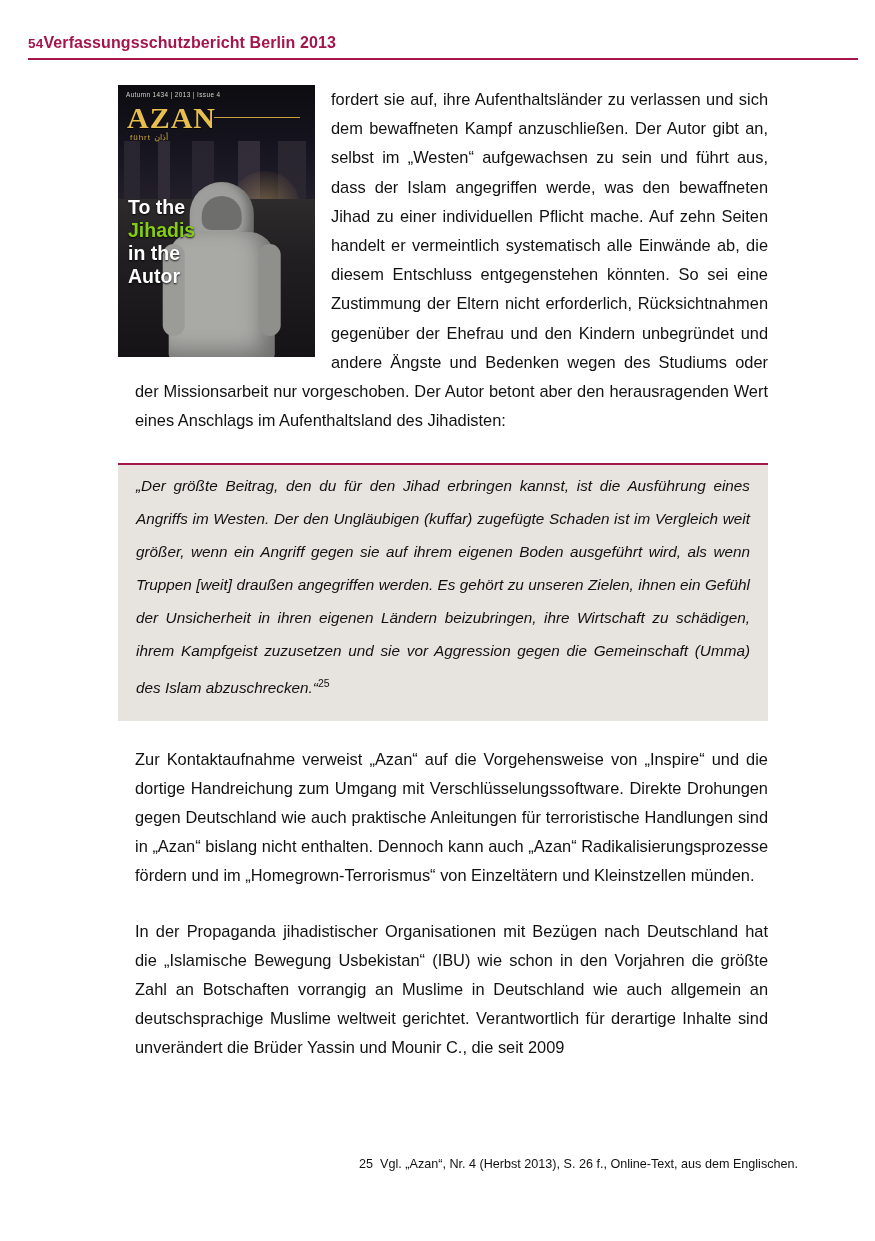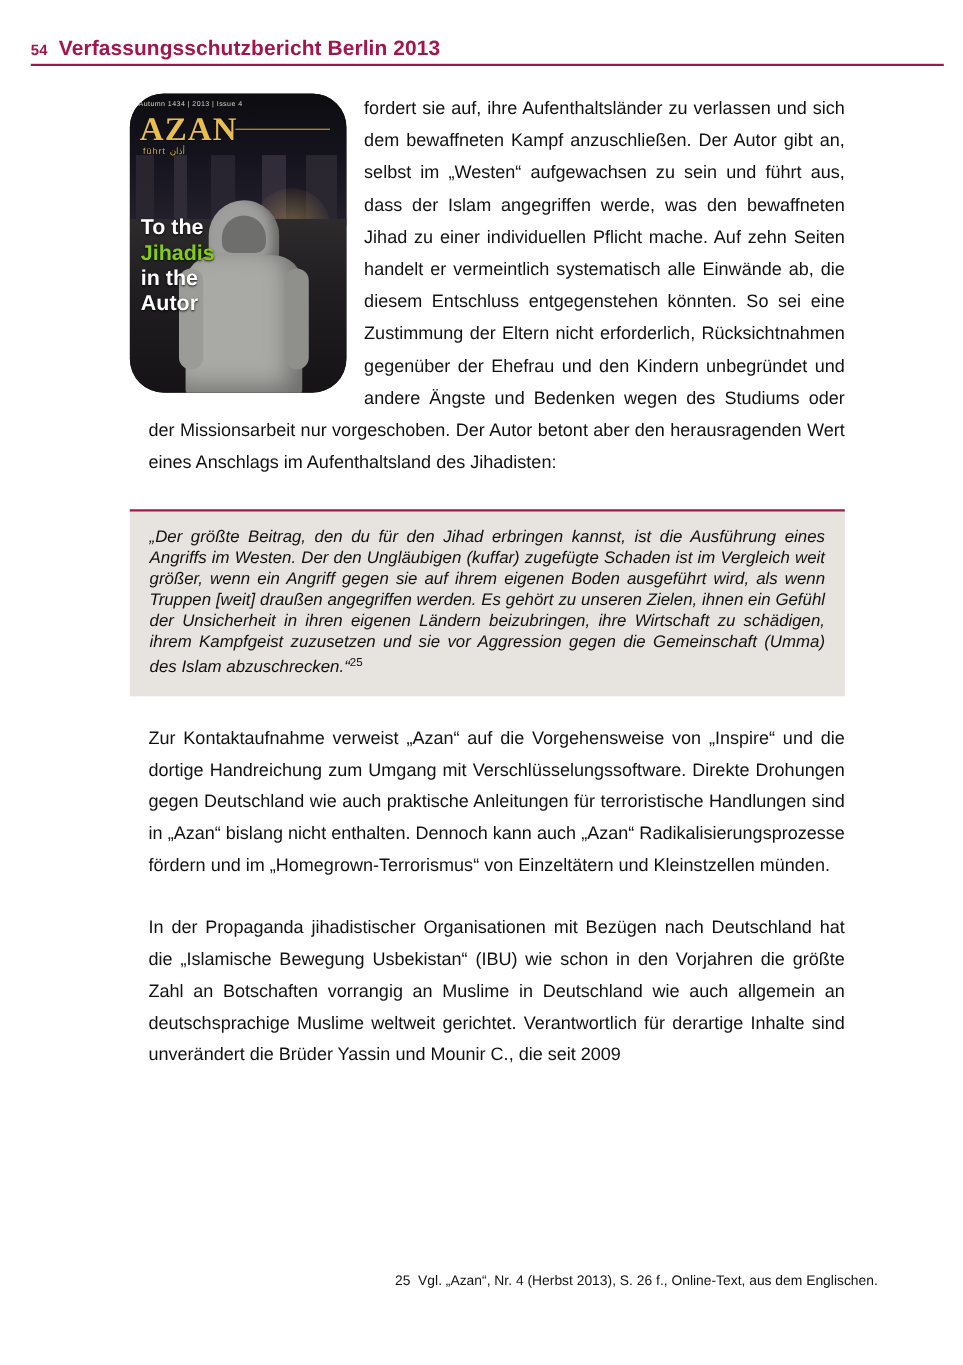--- a/index.html
+++ b/index.html
@@ -24,31 +24,30 @@
   }
 
   
   .header {
     position: absolute;
     left: 28px;
     top: 34px;
     width: 830px;
     display: flex;
     align-items: baseline;
-    gap: 10px;
     text-align: right;
   }
   .header .pagenum {
     font-size: 13.5px;
     font-weight: bold;
     color: #a4154c;
     letter-spacing: 0.2px;
   }
   .header .htitle {
-    font-size: 19px;
+    font-size: 16px;
     font-weight: bold;
     color: #a4154c;
     letter-spacing: 0.1px;
   }
   .header-rule {
     position: absolute;
     left: 28px;
     top: 58px;
     width: 830px;
     height: 1.6px;
@@ -74,21 +73,20 @@
 
   
   .cover {
     float: left;
     width: 197px;
     height: 272px;
     margin: 4px 16px 6px 0;
     position: relative;
     background: #1d1b1c;
     overflow: hidden;
-    border-radius: 31px;
   }
   .cover .sky {
     position: absolute;
     left: 0; top: 0; right: 0;
     height: 120px;
     background: linear-gradient(180deg, #0d0c10 0%, #161520 55%, #23202a 100%);
   }
   .cover .skyline {
     position: absolute;
     left: 0; right: 0; top: 56px;
@@ -216,23 +214,23 @@
     position: absolute;
     left: 118px;
     width: 650px;
     background: #e7e3df;
     border-top: 2.2px solid #a4154c;
   }
   .quote-text {
     font-family: "Liberation Sans", sans-serif;
     font-style: italic;
     font-size: 15.3px;
-    line-height: 19px;
+    line-height: 33px;
     color: #111111;
-    padding: 14px 18px 16px 18px;
+    padding: 4px 18px 16px 18px;
     text-align: justify;
     border-radius: 29px;
   }
   .quote-text sup {
     font-size: 10.5px;
     font-style: normal;
     vertical-align: super;
   }
 
   .para {

